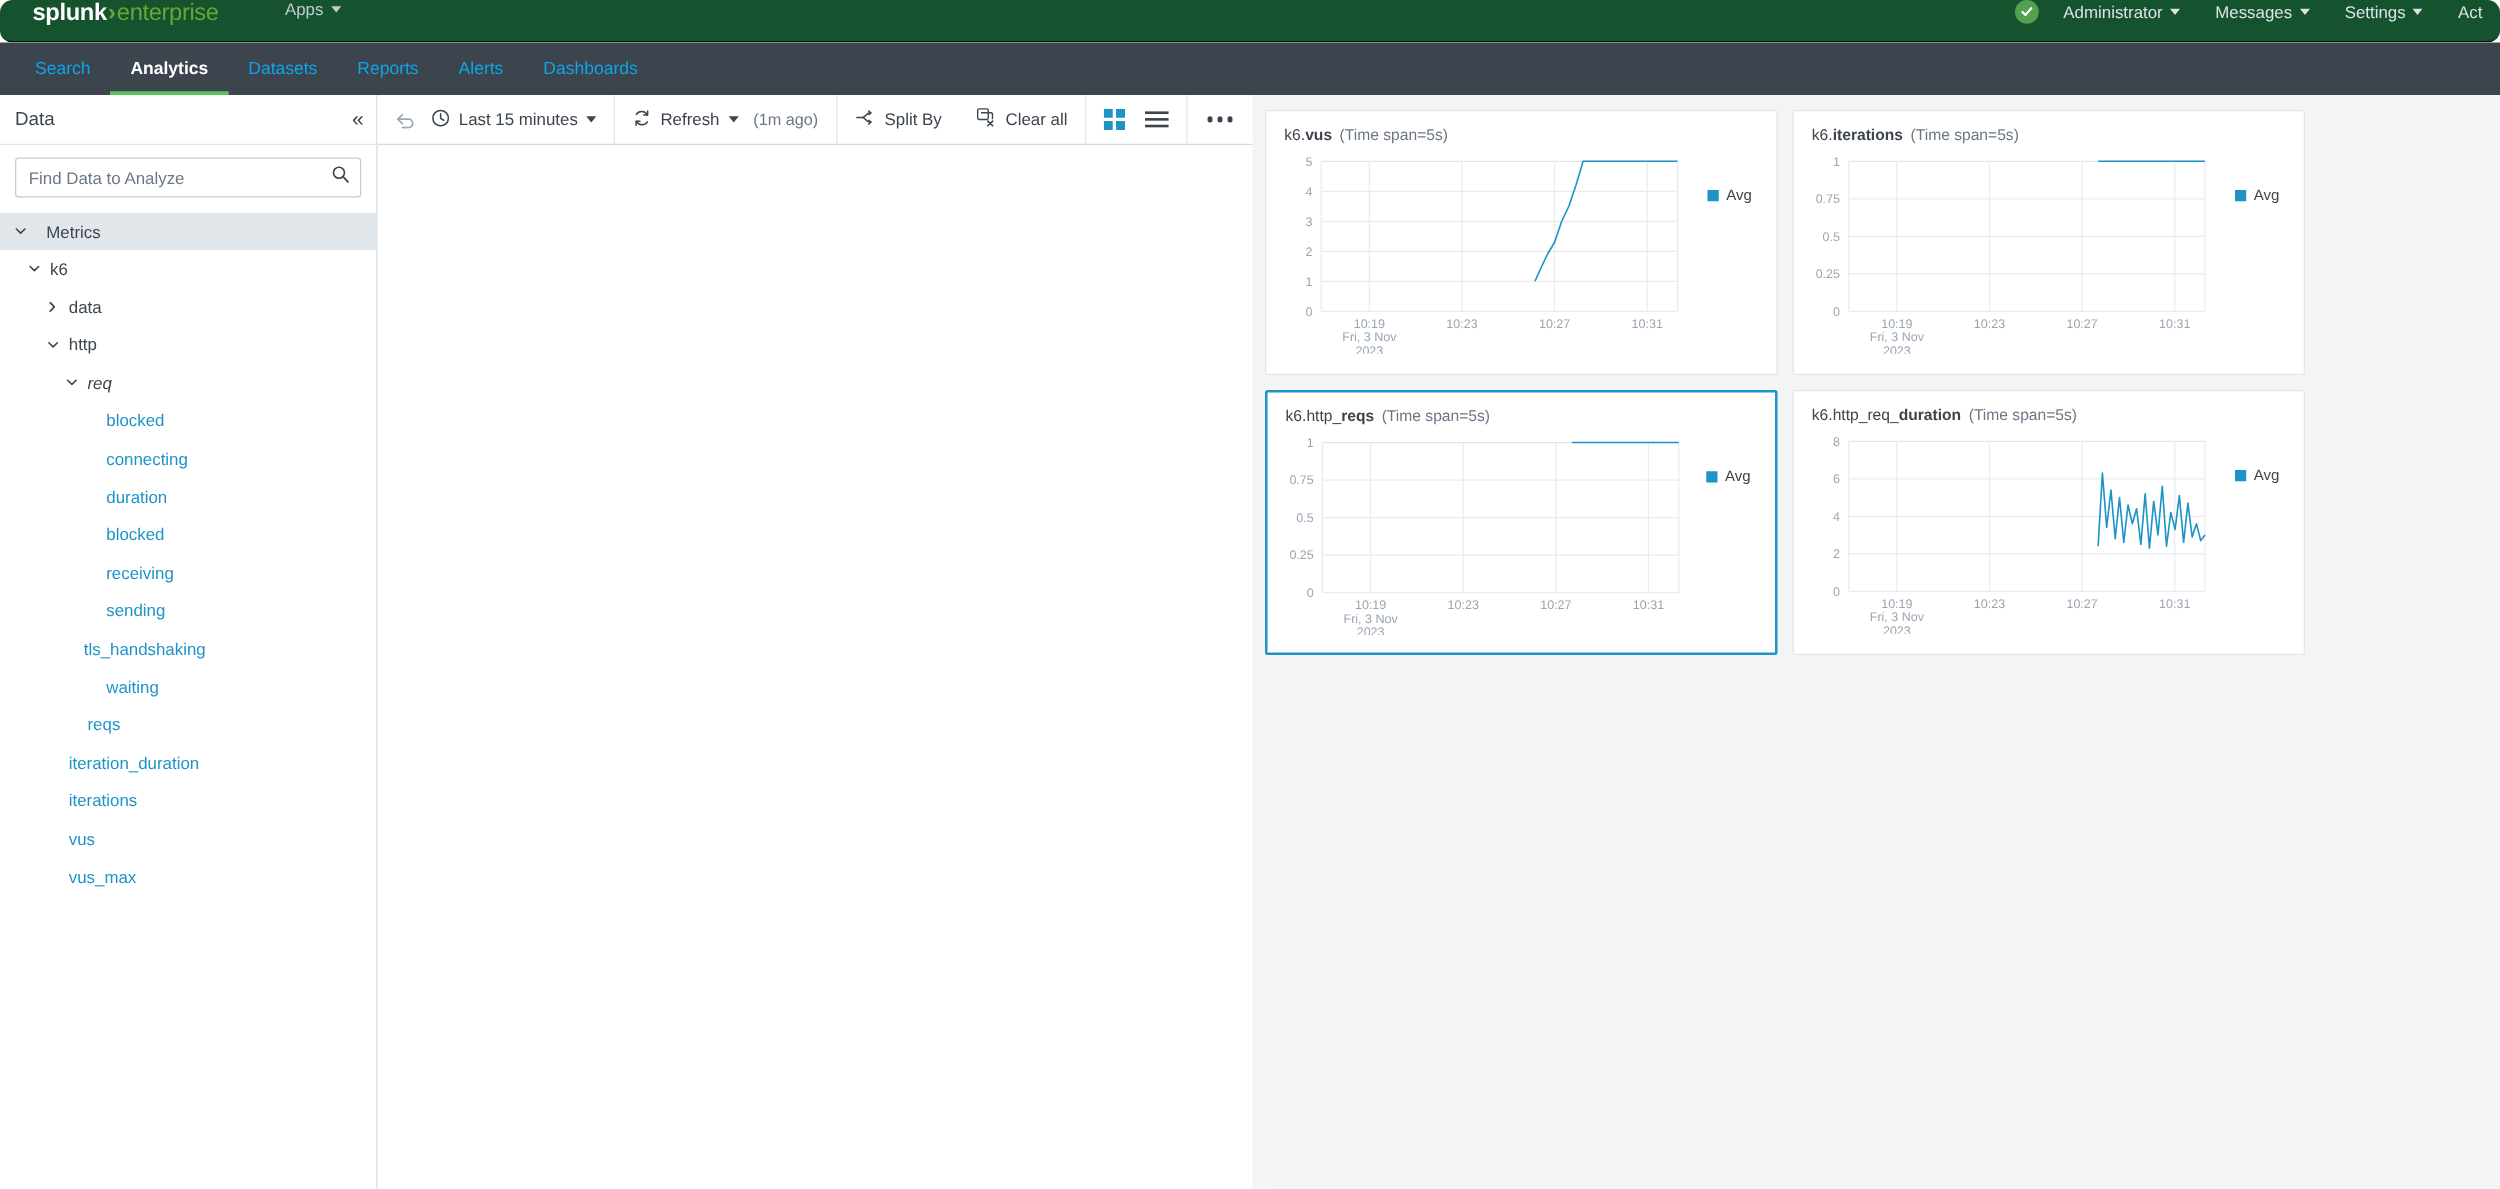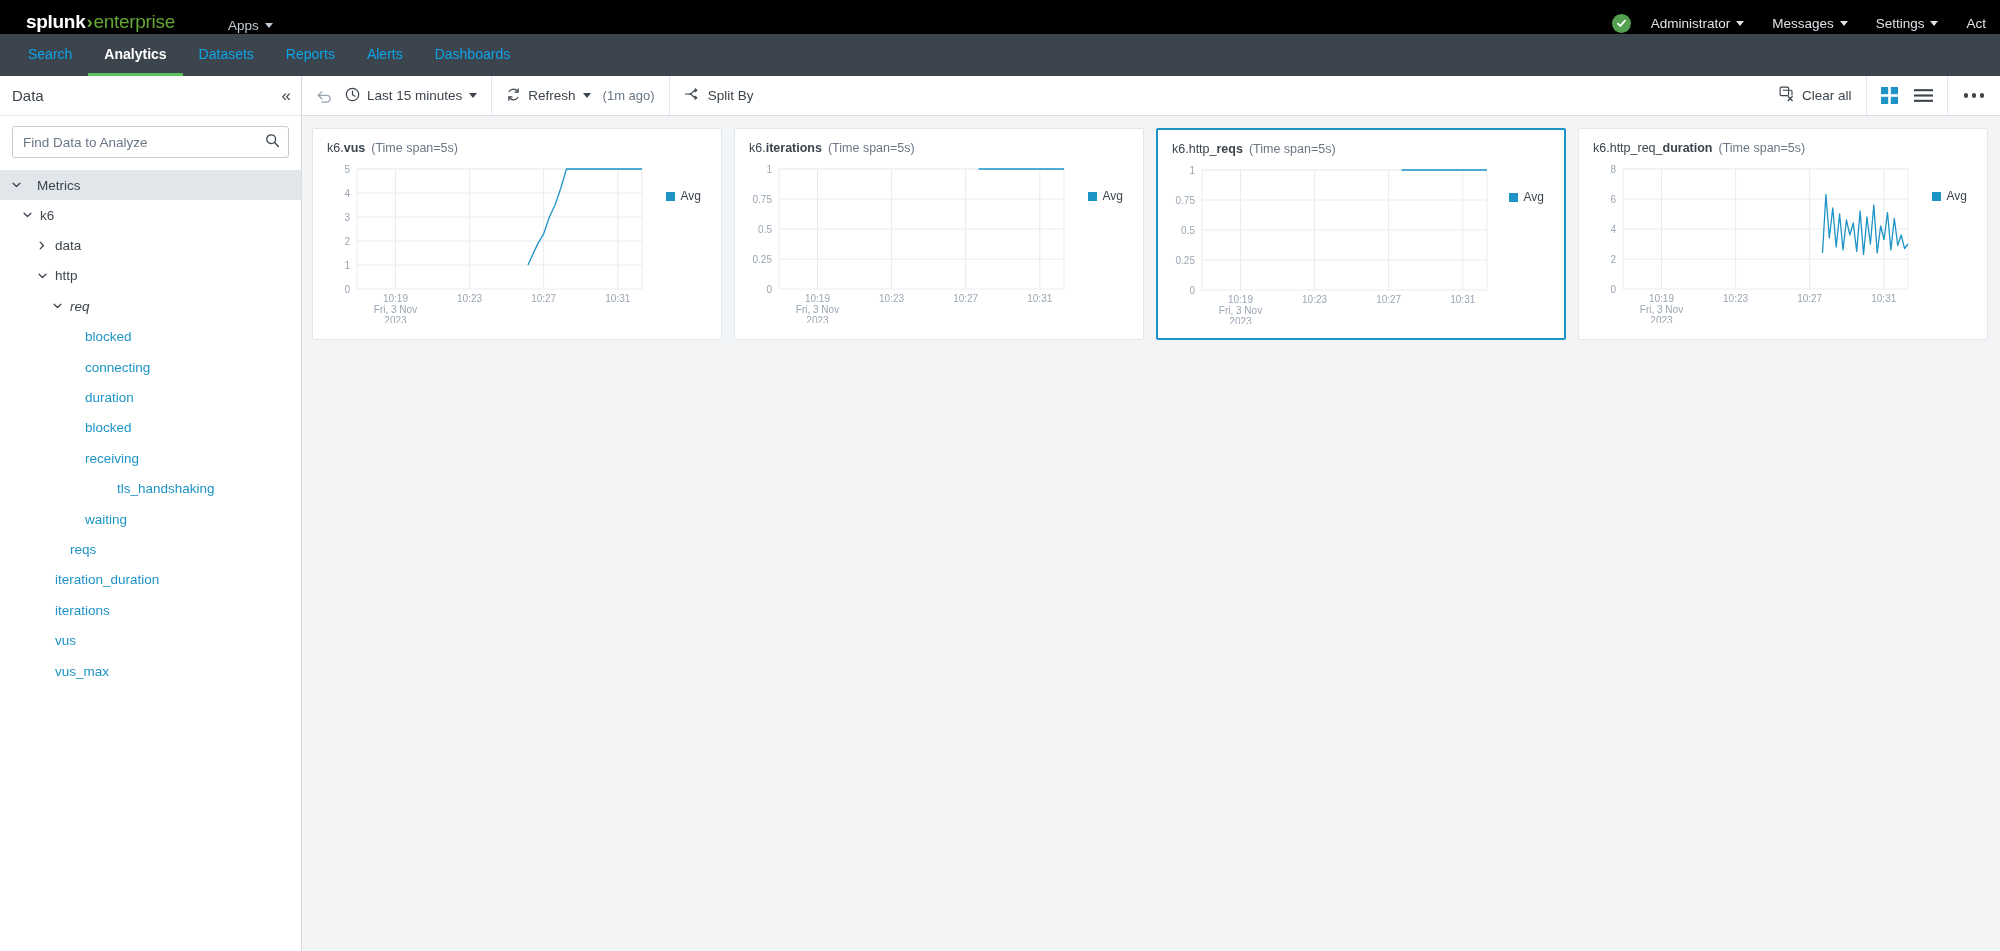--- a/index.html
+++ b/index.html
@@ -5,24 +5,25 @@
   * { box-sizing: border-box; margin: 0; padding: 0; }
   html, body {
     width: 2000px; height: 951px;
     font-family: "Liberation Sans", sans-serif;
     background: #ffffff;
     overflow: hidden;
   }
 
   
   .app-header {
-    height: 34px; background: #000000;
-    display: flex; align-items: flex-end;
+    height: 34px; background: #14532d;
+    display: flex; align-items: flex-start;
     position: relative;
     border-bottom: 1px solid #000;
+    border-radius: 10px;
   }
   .logo { margin-left: 26px; display: flex; align-items: baseline; font-size: 19px; font-weight: bold; letter-spacing: -0.3px; }
   .logo .lg-splunk { color: #ffffff; }
   .logo .lg-arrow { color: #65a637; font-weight: bold; padding: 0 1px; }
   .logo .lg-ent { color: #65a637; font-weight: normal; }
   .apps-menu {
     margin-left: 53px; color: #c3cbd4; font-size: 13.5px;
     display: flex; align-items: center; gap: 6px; cursor: pointer;
   }
   .caret { width: 0; height: 0; border-left: 4px solid transparent; border-right: 4px solid transparent; border-top: 5px solid currentColor; display: inline-block; }
@@ -85,21 +86,21 @@
   }
   .tree-row .tw { color: #3c444d; }
   .tree-row .lnk { color: #1e93c6; }
   .chev {
     width: 12px; display: inline-block; flex: none; color: #3c444d;
     font-size: 11px; line-height: 1; text-align: center; margin-right: 7px;
   }
   .chev.down svg, .chev.right svg { display: block; margin: 0 auto; }
 
   
-  .main { flex: 1; display: flex; flex-direction: column; min-width: 0; }
+  .main { flex: 1; display: flex; flex-direction: row; min-width: 0; }
   .toolbar {
     height: 40px; background: #fff; border-bottom: 1px solid #d5dbe0;
     display: flex; align-items: stretch; flex: none;
   }
   .tb-sec { display: flex; align-items: center; padding: 0 14px; border-right: 1px solid #e1e6eb; gap: 12px; }
   .tb-sec.noborder { border-right: none; }
   .tb-btn {
     display: flex; align-items: center; gap: 7px;
     font-size: 13.5px; color: #3c444d; cursor: pointer; white-space: nowrap;
   }
@@ -255,21 +256,25 @@
             <span class="lnk">duration</span>
           </div>
           <div class="tree-row" style="padding-left: 66px;">
             <span class="chev none"></span>
             <span class="lnk">blocked</span>
           </div>
           <div class="tree-row" style="padding-left: 66px;">
             <span class="chev none"></span>
             <span class="lnk">receiving</span>
           </div>
-          <div class="tree-row" style="padding-left: 98px;">
+          <div class="tree-row" style="padding-left: 66px;">
+            <span class="chev none"></span>
+            <span class="lnk">sending</span>
+          </div>
+          <div class="tree-row" style="padding-left: 48px;">
             <span class="chev none"></span>
             <span class="lnk">tls_handshaking</span>
           </div>
           <div class="tree-row" style="padding-left: 66px;">
             <span class="chev none"></span>
             <span class="lnk">waiting</span>
           </div>
           <div class="tree-row" style="padding-left: 51px;">
             <span class="chev none"></span>
             <span class="lnk">reqs</span>

